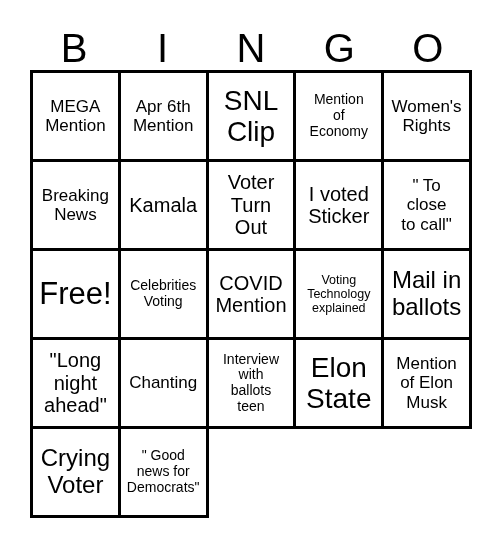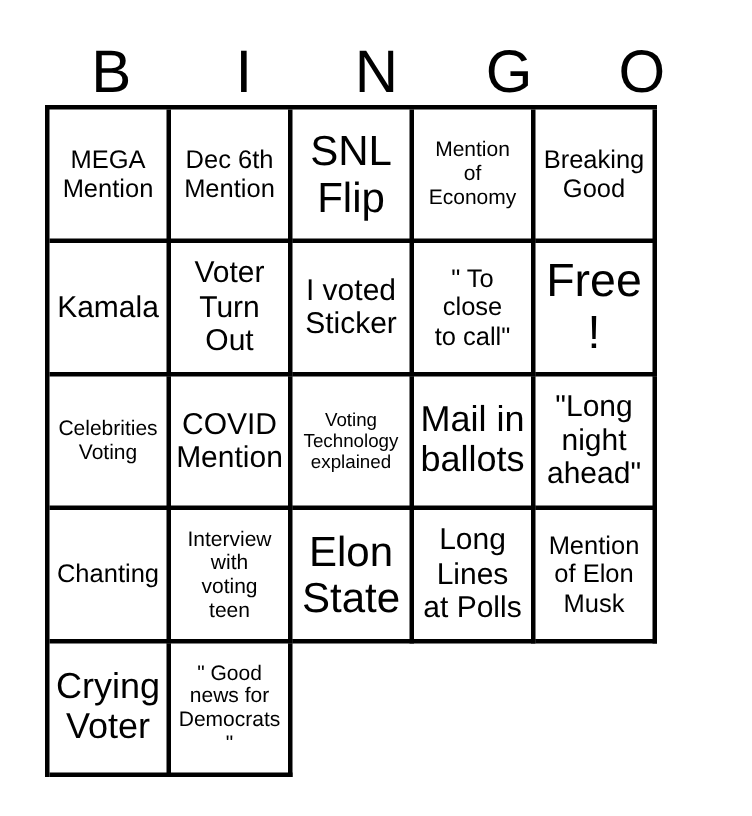--- a/index.html
+++ b/index.html
@@ -40,21 +40,21 @@
     line-height: 44px;
     font-weight: 400;
     letter-spacing: 0px;
   }
 
   
   #grid {
     position: absolute;
     left: 30px;
     top: 70px;
-    width: 408px;
+    width: 442px;
     height: 448px;
     box-sizing: border-box;
     border-top: 3px solid #000;
     border-left: 3px solid #000;
     display: grid;
     grid-template-columns: repeat(5, 1fr);
     grid-template-rows: repeat(5, 1fr);
   }
   .cell {
     box-sizing: border-box;
@@ -97,36 +97,40 @@
     <div class="header-letter">O</div>
   </div>
 
   <div id="grid">
 
     <div class="cell">
         <span class="cell-text fs-m">MEGA
 Mention</span>
       </div>
     <div class="cell">
-        <span class="cell-text fs-m">Dec 6th
+        <span class="cell-text fs-m">Apr 6th
 Mention</span>
       </div>
     <div class="cell">
         <span class="cell-text fs-xxl">SNL
-Flip</span>
+Clip</span>
       </div>
     <div class="cell">
         <span class="cell-text fs-s">Mention
 of
 Economy</span>
       </div>
 
     <div class="cell">
+        <span class="cell-text fs-m">Women's
+Rights</span>
+      </div>
+    <div class="cell">
         <span class="cell-text fs-m">Breaking
-Good</span>
+News</span>
       </div>
     <div class="cell">
         <span class="cell-text fs-l">Kamala</span>
       </div>
     <div class="cell">
         <span class="cell-text fs-l">Voter
 Turn
 Out</span>
       </div>
 
@@ -164,32 +168,27 @@
         <span class="cell-text fs-l">"Long
 night
 ahead"</span>
       </div>
     <div class="cell">
         <span class="cell-text fs-m">Chanting</span>
       </div>
     <div class="cell">
         <span class="cell-text fs-s">Interview
 with
-voting
+ballots
 teen</span>
       </div>
 
     <div class="cell">
         <span class="cell-text fs-xxl">Elon
 State</span>
-      </div>
-    <div class="cell">
-        <span class="cell-text fs-l">Long
-Lines
-at Polls</span>
       </div>
     <div class="cell">
         <span class="cell-text fs-m">Mention
 of Elon
 Musk</span>
       </div>
     <div class="cell">
         <span class="cell-text fs-xl">Crying
 Voter</span>
       </div>

